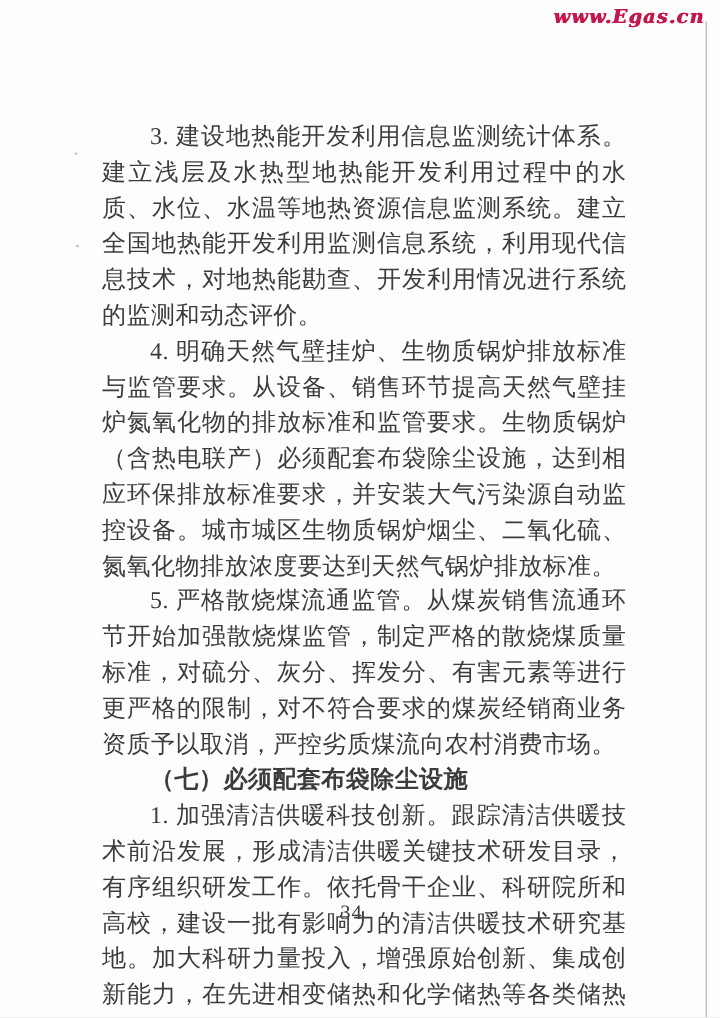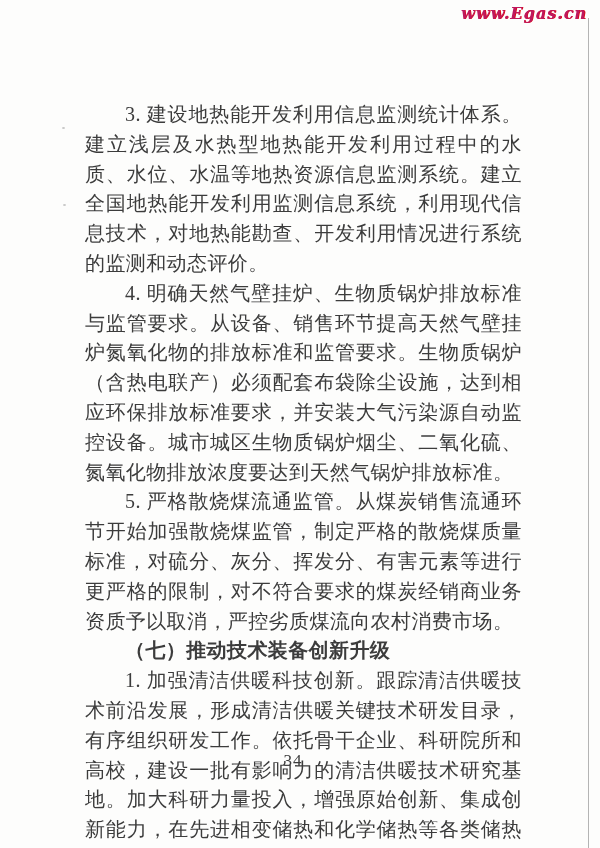--- a/index.html
+++ b/index.html
@@ -83,19 +83,19 @@
   <div class="watermark">www.Egas.cn</div>
 
   <div class="scan-line"></div>
   <div class="speck speck-1"></div>
   <div class="speck speck-2"></div>
 
   <div class="content">
     <p class="body-para">3. 建设地热能开发利用信息监测统计体系。建立浅层及水热型地热能开发利用过程中的水质、水位、水温等地热资源信息监测系统。建立全国地热能开发利用监测信息系统，利用现代信息技术，对地热能勘查、开发利用情况进行系统的监测和动态评价。</p>
     <p class="body-para">4. 明确天然气壁挂炉、生物质锅炉排放标准与监管要求。从设备、销售环节提高天然气壁挂炉氮氧化物的排放标准和监管要求。生物质锅炉（含热电联产）必须配套布袋除尘设施，达到相应环保排放标准要求，并安装大气污染源自动监控设备。城市城区生物质锅炉烟尘、二氧化硫、氮氧化物排放浓度要达到天然气锅炉排放标准。</p>
     <p class="body-para">5. 严格散烧煤流通监管。从煤炭销售流通环节开始加强散烧煤监管，制定严格的散烧煤质量标准，对硫分、灰分、挥发分、有害元素等进行更严格的限制，对不符合要求的煤炭经销商业务资质予以取消，严控劣质煤流向农村消费市场。</p>
-    <p class="heading">（七）推动技术装备创新升级</p>
+    <p class="heading">（七）必须配套布袋除尘设施</p>
     <p class="body-para">1. 加强清洁供暖科技创新。跟踪清洁供暖技术前沿发展，形成清洁供暖关键技术研发目录，有序组织研发工作。依托骨干企业、科研院所和高校，建设一批有影响力的清洁供暖技术研究基地。加大科研力量投入，增强原始创新、集成创新能力，在先进相变储热和化学储热等各类储热技术、智能供热技术、大气污染物排放控制技术、多能互补技术等专项技术上取得突破。研究探索核能供热，</p>
   </div>
 
   <div class="page-number">34</div>
 
 </div>
 
 </body></html>

